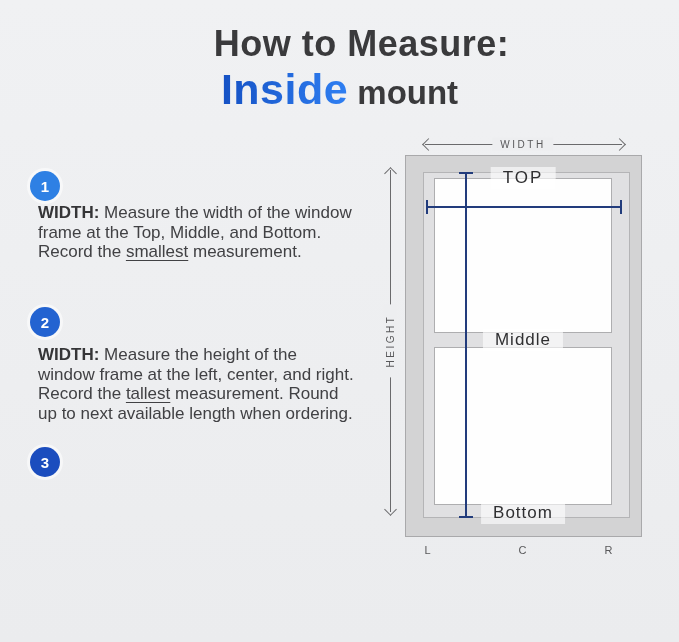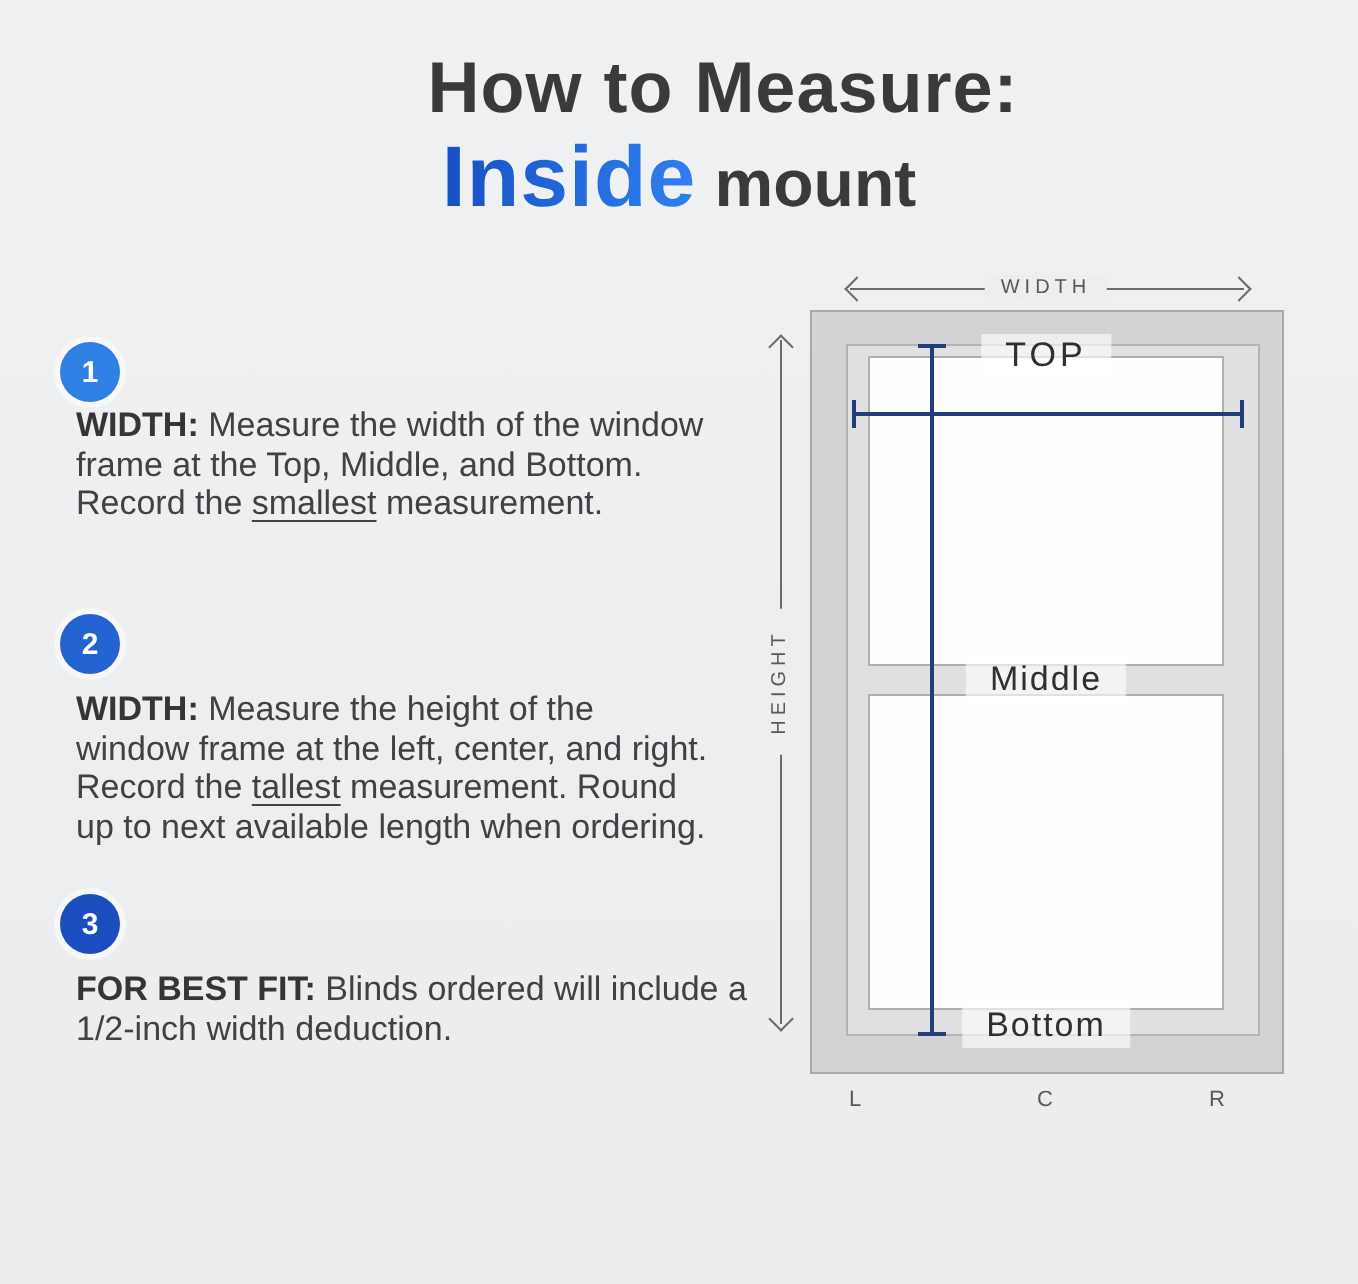--- a/index.html
+++ b/index.html
@@ -114,21 +114,20 @@
     <div class="title-line2"><span class="title-highlight">Inside</span><span class="title-rest"> mount</span></div>
   </div>
 
   <div class="step-circle c1">1</div>
   <div class="step-text t1"><span class="step-heading">WIDTH:</span><span> Measure the width of the window frame at the Top, Middle, and Bottom. Record the </span><span class="underlined">smallest</span><span> measurement.</span></div>
 
   <div class="step-circle c2">2</div>
   <div class="step-text t2"><span class="step-heading">WIDTH:</span><span> Measure the height of the window frame at the left, center, and right. Record the </span><span class="underlined">tallest</span><span> measurement. Round up to next available length when ordering.</span></div>
 
   <div class="step-circle c3">3</div>
-  <div class="step-text t3"><span class="step-heading">FOR BEST FIT:</span><span> Blinds ordered will include a 1/2-inch width deduction.</span></div>
 
   <div class="diagram">
 
     <div class="arrow-line width-arrow-line"></div>
     <div class="chev left"></div>
     <div class="chev right"></div>
     <div class="arrow-label width-label">WIDTH</div>
 
     <div class="arrow-line height-arrow-line"></div>
     <div class="chev up"></div>

